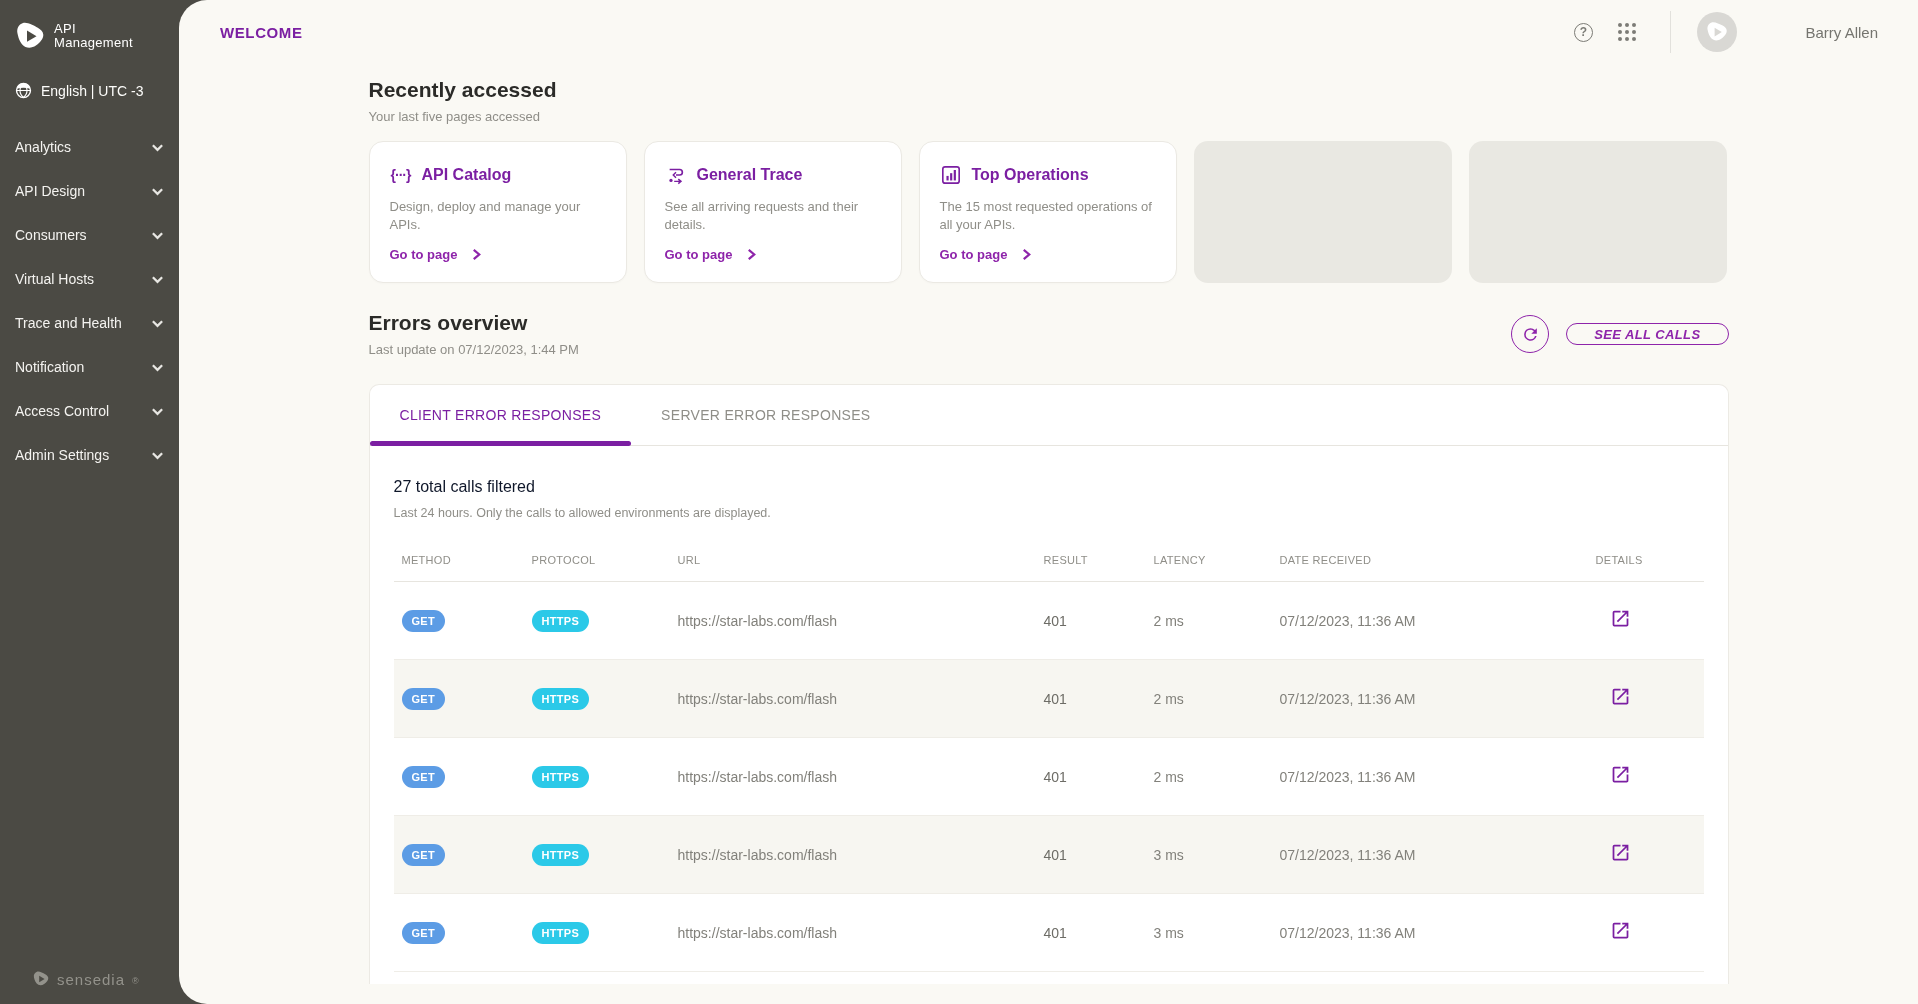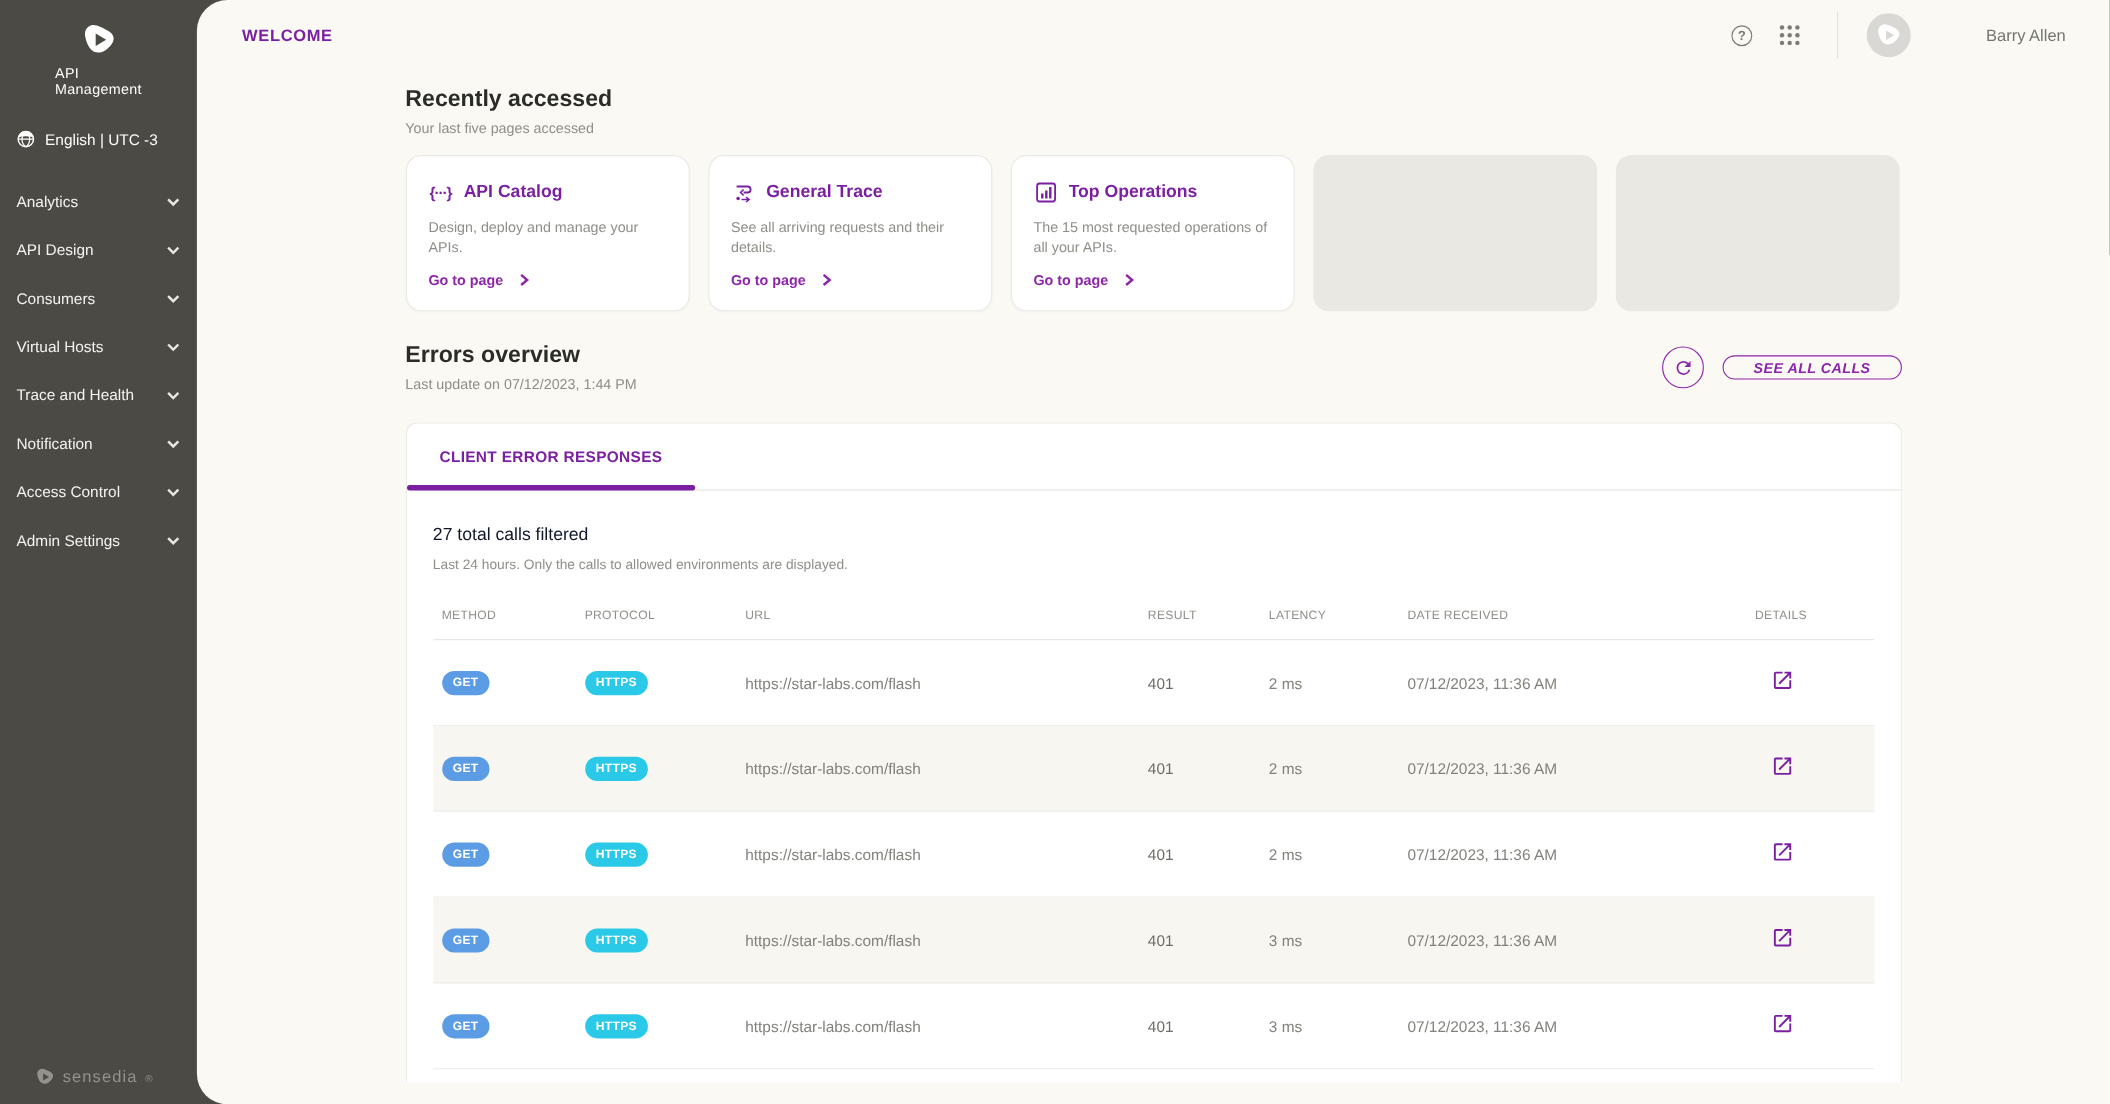--- a/index.html
+++ b/index.html
@@ -6,21 +6,21 @@
   html,body { width:1918px; height:1004px; overflow:hidden; }
   body {
     font-family:"Liberation Sans", sans-serif;
     background:#4B4A44;
     color:#2b2b28;
   }
   .app { display:flex; width:1918px; height:1004px; }
 
   
   .sidebar { width:179px; flex-shrink:0; display:flex; flex-direction:column; position:relative; padding-top:20px; }
-  .logo-row { display:flex; align-items:center; gap:8px; padding:0 14px;flex-direction:column; }
+  .logo-row { display:flex; align-items:center; gap:8px; padding:0 14px; }
   .logo-mark { width:32px; height:32px; }
   .logo-text { color:#fff; font-size:13px; line-height:14px; letter-spacing:.3px; }
   .locale-row { display:flex; align-items:center; gap:9px; padding:0 15px; margin-top:30px; color:#fdfdfb; font-size:14px; }
   .globe { width:17px; height:17px; }
   .nav { margin-top:26px; }
   .nav-item { height:44px; display:flex; align-items:center; justify-content:space-between; padding:0 15px; color:#f4f3f0; font-size:14px; cursor:pointer; }
   .chev { width:13px; height:13px; stroke:#e8e7e3; stroke-width:2.4; fill:none; }
   .sensedia-footer { position:absolute; bottom:16px; left:32px; display:flex; align-items:center; gap:7px; }
   .sensedia-icon { width:18px; height:18px; }
   .sensedia-text { color:#93928b; font-size:15px; letter-spacing:1px; }
@@ -57,21 +57,21 @@
   .errors-header { display:flex; align-items:center; margin-top:28px; }
   .errors-actions { margin-left:auto; display:flex; align-items:center; gap:17px; }
   .refresh-btn { width:38px; height:38px; border-radius:50%; border:1.5px solid #8E24AA; background:transparent; display:flex; align-items:center; justify-content:center; cursor:pointer; }
   .refresh-btn svg { width:19px; height:19px; fill:#8E24AA; }
   .see-all-btn { height:22px; padding:0 27px; border-radius:19px; border:1.5px solid #8E24AA; background:transparent; color:#8E24AA; font-size:13px; font-weight:bold; letter-spacing:.4px; font-family:"Liberation Sans",sans-serif; cursor:pointer;font-style:italic; }
 
   
   .panel { margin-top:27px; background:#fff; border:1px solid #eceae4; border-bottom:none; border-radius:10px 10px 0 0; min-height:600px; }
   .tabs { display:flex; border-bottom:1px solid #e7e5df; }
   .tab { position:relative; height:60px; display:flex; align-items:center; padding:0 30px; font-size:14px; letter-spacing:.3px; color:#8f8e88; cursor:pointer; }
-  .tab.active { color:#7B1FA2; font-weight:bold; }
+  .tab.active { color:#7B1FA2; font-weight:normal; }
   .tab.active::after { content:""; position:absolute; left:0; right:0; bottom:-1px; height:5px; border-radius:4px; background:#7B1FA2; }
 
   .summary { padding:32px 24px 0; }
   .summary-title { font-size:16px; color:#0f172a; }
   .summary-sub { font-size:12.5px; color:#8f8e88; margin-top:10px; }
 
   .table { margin:18px 24px 0; }
   .tr { display:grid; grid-template-columns:130px 146px 366px 110px 126px 316px 1fr; align-items:center; padding-left:8px; }
   .thead { height:44px; border-bottom:1px solid #e7e5df; }
   .th { font-size:11px; color:#8f8e88; letter-spacing:.3px; }
@@ -284,20 +284,21 @@
               <path d="M17.65 6.35A7.96 7.96 0 0 0 12 4a8 8 0 1 0 7.73 10h-2.08A6 6 0 1 1 12 6c1.66 0 3.14.69 4.22 1.78L13 11h7V4l-2.35 2.35z"></path>
             </svg>
           </button>
           <button class="see-all-btn">SEE ALL CALLS</button>
         </div>
       </div>
 
       <div class="panel">
         <div class="tabs">
           <div class="tab active">CLIENT ERROR RESPONSES</div>
+          <div class="tab">SERVER ERROR RESPONSES</div>
         </div>
 
         <div class="summary">
           <div class="summary-title">27 total calls filtered</div>
           <div class="summary-sub">Last 24 hours. Only the calls to allowed environments are displayed.</div>
         </div>
 
         <div class="table">
           <div class="tr thead">
             <span class="th">METHOD</span>

